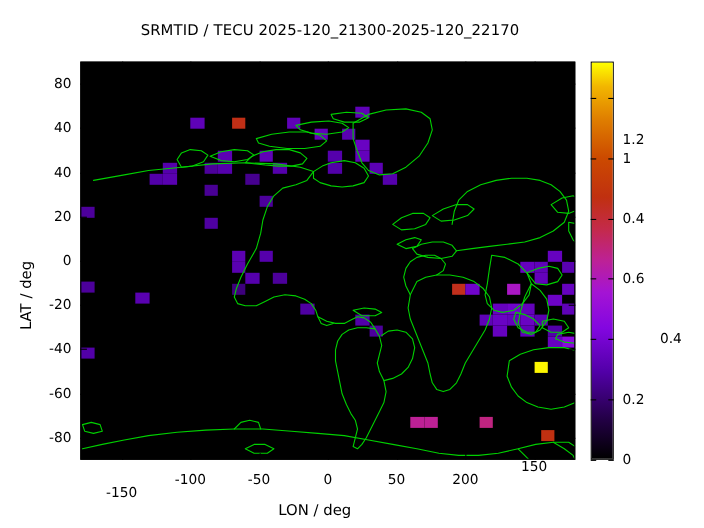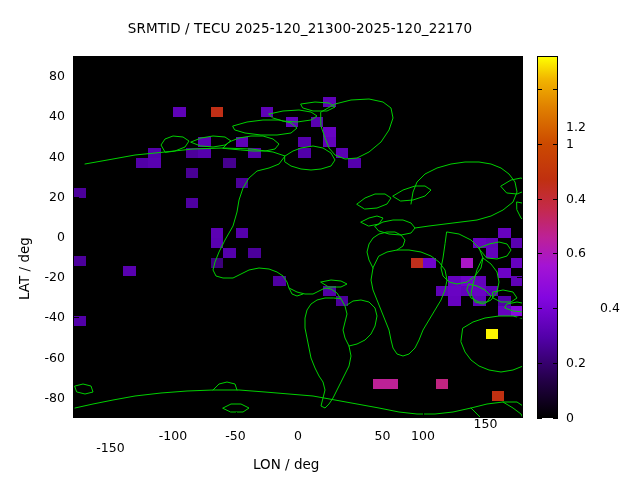--- a/index.html
+++ b/index.html
@@ -239,24 +239,24 @@
       <div class="tick" style="left: 173px; top: 56px; width: 1px; height: 6px;"></div>
       <div class="xtlabel" style="left: 173px; top: 428px;">-100</div>
       <div class="tick" style="left: 235.5px; top: 412px; width: 1px; height: 6px;"></div>
       <div class="tick" style="left: 235.5px; top: 56px; width: 1px; height: 6px;"></div>
       <div class="xtlabel" style="left: 235.5px; top: 428px;">-50</div>
       <div class="tick" style="left: 298px; top: 412px; width: 1px; height: 6px;"></div>
       <div class="tick" style="left: 298px; top: 56px; width: 1px; height: 6px;"></div>
       <div class="xtlabel" style="left: 298px; top: 428px;">0</div>
       <div class="tick" style="left: 360.5px; top: 412px; width: 1px; height: 6px;"></div>
       <div class="tick" style="left: 360.5px; top: 56px; width: 1px; height: 6px;"></div>
-      <div class="xtlabel" style="left: 360.5px; top: 428px; text-align: right;">50</div>
+      <div class="xtlabel" style="left: 360.5px; top: 428px;">50</div>
       <div class="tick" style="left: 423px; top: 412px; width: 1px; height: 6px;"></div>
       <div class="tick" style="left: 423px; top: 56px; width: 1px; height: 6px;"></div>
-      <div class="xtlabel" style="left: 423px; top: 428px;">100</div>
+      <div class="xtlabel" style="left: 423px; top: 428px;">200</div>
       <div class="tick" style="left: 485.5px; top: 412px; width: 1px; height: 6px;"></div>
       <div class="tick" style="left: 485.5px; top: 56px; width: 1px; height: 6px;"></div>
       <div class="xtlabel" style="left: 485.5px; top: 416px;">150</div>
     </div>
 
   <div class="ylab" style="left:16px;top:300px;">LAT / deg</div>
   <div class="xlab" style="left:253px;top:456px;">LON / deg</div>
 
   <div id="cbar">
     <div id="cbargrad" style="background: linear-gradient(rgb(255, 255, 0) 0%, rgb(242, 182, 0) 6%, rgb(224, 128, 0) 14%, rgb(204, 74, 0) 24%, rgb(192, 48, 16) 34%, rgb(196, 42, 74) 42%, rgb(189, 33, 150) 50%, rgb(164, 20, 212) 58%, rgb(131, 6, 224) 67%, rgb(82, 0, 168) 78%, rgb(35, 0, 70) 90%, rgb(0, 0, 0) 100%);"></div>

